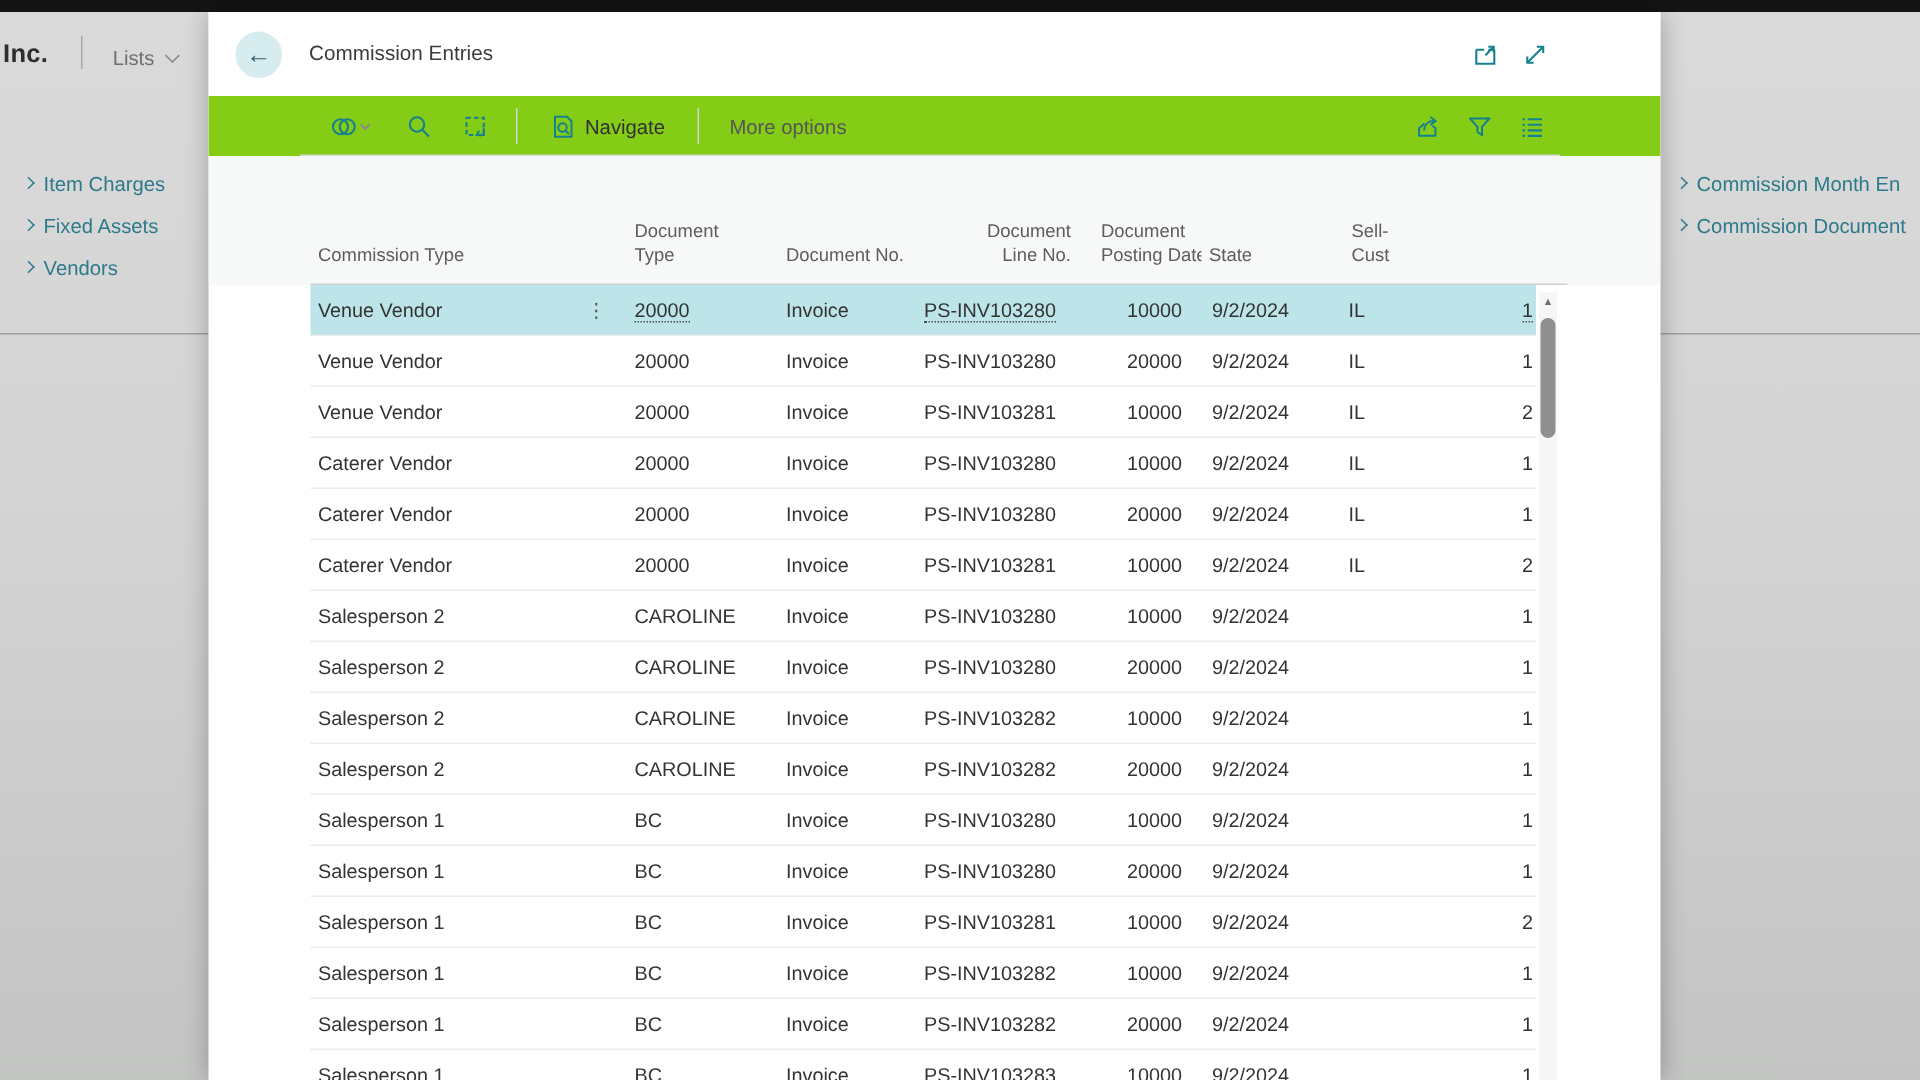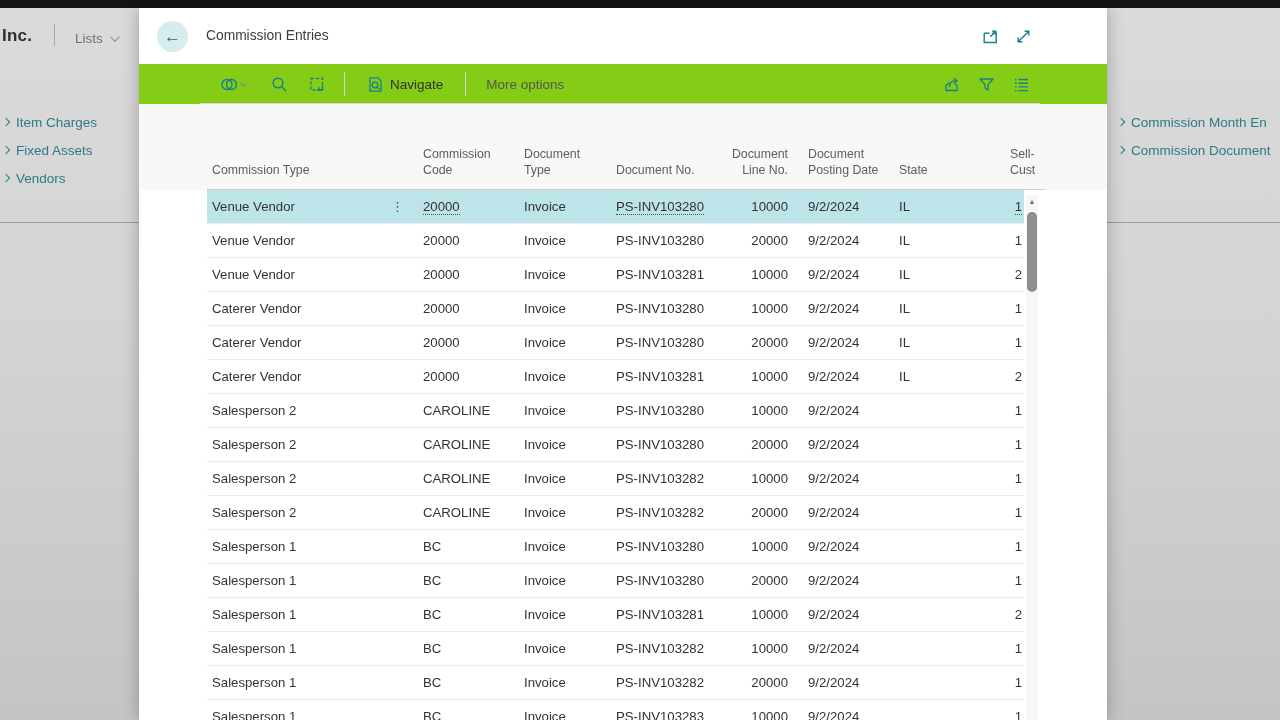--- a/index.html
+++ b/index.html
@@ -14,21 +14,21 @@
   .backdrop { position:absolute; left:0; top:8px; width:1280px; height:712px;
     background:linear-gradient(180deg,#dadada 0%,#d3d4d3 45%,#c3c5c3 100%); }
   .bg-divider { position:absolute; left:0; top:214px; width:100%; height:1px; background:#9f9f9f; }
   .bg-head { position:absolute; left:2px; top:16px; display:flex; align-items:flex-end; }
   .bg-company { font-size:17px; font-weight:700; color:#2e2e2e; letter-spacing:.2px; }
   .bg-sep { width:1px; height:22px; background:#a9a9a9; margin:0 20px 0 22px; }
   .bg-lists { font-size:13.5px; color:#6f6f6f; display:flex; align-items:center; gap:7px; }
   .chev-down { width:7px; height:7px; border-right:1.4px solid #8a8a8a; border-bottom:1.4px solid #8a8a8a;
     transform:rotate(45deg) translateY(-2px); display:inline-block; }
   .bg-links { position:absolute; top:100px; }
-  .bg-links.left { left:3px; width:136px; }
+  .bg-links.left { left:16px; width:136px; }
   .bg-links.right { left:1118px; width:162px; overflow:hidden; }
   .bg-link { display:flex; align-items:center; gap:7px; height:28px; color:#2d7a8a;
     font-size:13.5px; white-space:nowrap; cursor:pointer; }
   .chev-right { width:6px; height:6px; border-top:1.6px solid #2d7a8a; border-right:1.6px solid #2d7a8a;
     transform:rotate(45deg); flex:none; display:inline-block; }
 
   
   .modal { position:absolute; left:139px; top:8px; width:968px; height:712px; background:#fff;
     box-shadow:0 0 16px rgba(0,0,0,.28); overflow:hidden; }
 
@@ -214,24 +214,20 @@
       </div>
     </div>
 
     <div class="t-zone"></div>
     <div class="t-rule"></div>
 
     <div class="thead" id="thead">
         <div class="hc c1">
           <div>Commission Type</div>
         </div>
-        <div class="hc c2">
-          <div>Commission</div>
-          <div>Code</div>
-        </div>
         <div class="hc c3">
           <div>Document</div>
           <div>Type</div>
         </div>
         <div class="hc c4">
           <div>Document No.</div>
         </div>
         <div class="hc c5 r">
           <div>Document</div>
           <div>Line No.</div>

